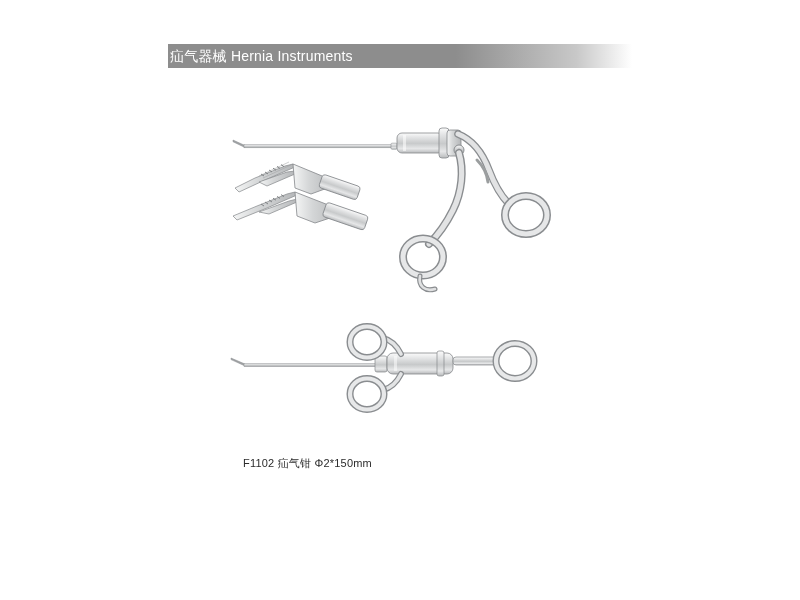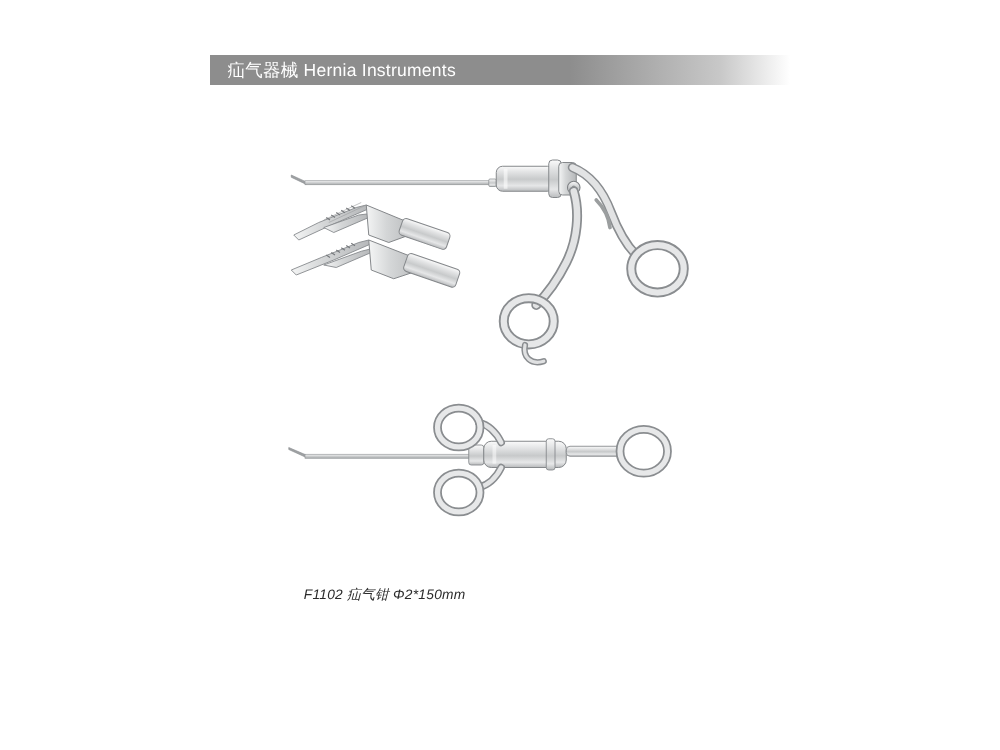--- a/index.html
+++ b/index.html
@@ -30,35 +30,35 @@
     width: 464px;
     height: 24px;
     background: linear-gradient(to right, #8d8d8d 0%, #8d8d8d 62%, #c8c8c8 88%, #ffffff 100%);
     display: flex;
     align-items: center;
   }
   .header-title {
     color: #ffffff;
     font-size: 14px;
     line-height: 14px;
-    padding-left: 14px;
+    padding-left: 2px;
     letter-spacing: 0.2px;
     white-space: nowrap;
   }
 
   
   .caption {
     position: absolute;
     font-size: 11px;
     color: #2b2b2b;
     white-space: nowrap;
     letter-spacing: 0.2px;
   }
   #caption-1 { left: 236px; top: 256px; }
-  #caption-2 { left: 243px; top: 468px; font-style: italic; }
+  #caption-2 { left: 243px; top: 456px; }
 
   
   .figure {
     position: absolute;
   }
   #figure-hernia-needle { left: 215px; top: 100px; width: 360px; height: 200px; }
   #figure-hernia-forceps { left: 215px; top: 320px; width: 360px; height: 120px; }
 
   svg { display: block; }
 </style>

